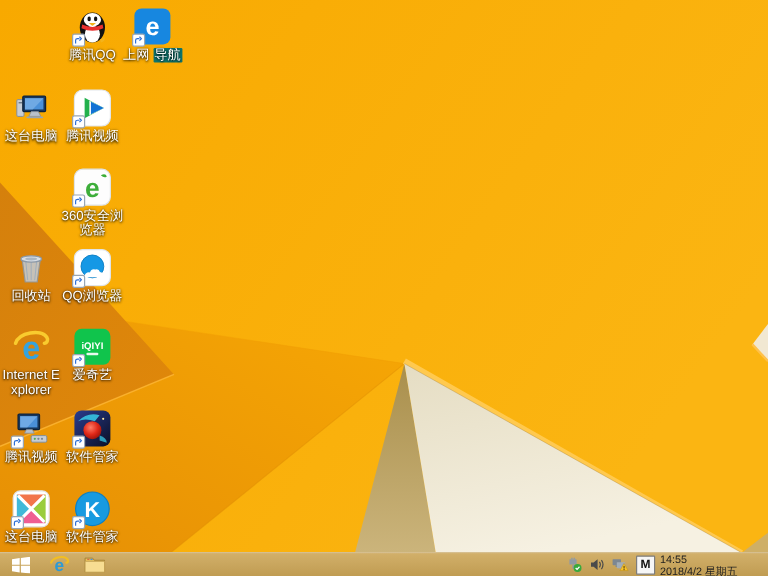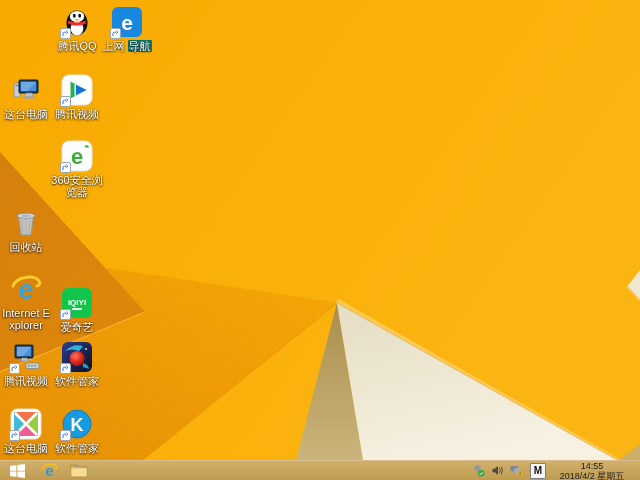--- a/index.html
+++ b/index.html
@@ -18,21 +18,21 @@
   #taskbar{position:absolute;left:0;top:460px;width:640px;height:20px;
     background:linear-gradient(#d2b06a,#c09c52);border-top:1px solid rgba(255,255,255,.35);
     box-sizing:border-box;display:flex;align-items:center;}
   .tbtn{height:20px;display:flex;align-items:center;justify-content:center;}
   #start{width:34px;}
   .tapp{width:30px;}
   #tray{margin-left:auto;display:flex;align-items:center;height:20px;}
   .tico{width:15px;height:15px;display:flex;align-items:center;justify-content:center;margin:0 2px;}
   #ime{width:14px;height:14px;background:#f6f6f6;border:1px solid #7d7d7d;border-radius:1px;
     font-size:10px;font-weight:bold;color:#111;line-height:13px;text-align:center;margin:0 4px;}
-  #clock{width:84px;text-align:center;font-size:9px;line-height:10px;color:#1d1d1d;padding-right:6px;}
+  #clock{width:84px;font-size:9px;line-height:10px;color:#1d1d1d;padding-right:6px;}
 </style>
 </head>
 <body>
 
 <div id="screen">
   <div id="desktop">
 
     <svg id="wall" width="640" height="460" viewBox="0 0 640 460">
       <defs>
         <linearGradient id="gB" x1="0" y1="0" x2="1" y2="0.5">
@@ -163,32 +163,48 @@
         <svg width="32" height="32" viewBox="0 0 32 32">
           <path d="M8.5 9.5L11 28h10l2.5-18.5z" fill="#c3ccd6" opacity="0.85" stroke="#8c99a7" stroke-width="1"></path>
           <path d="M11.5 11l1.6 15.5M16 11v15.5M20.5 11l-1.6 15.5" stroke="#9fadbb" stroke-width="0.8" fill="none"></path>
           <ellipse cx="16" cy="8.8" rx="8.6" ry="2.6" fill="#d7dee6" stroke="#8c99a7" stroke-width="1"></ellipse>
           <ellipse cx="16" cy="8.8" rx="5" ry="1.3" fill="#aab6c2"></ellipse>
         </svg>
       </div>
       <div class="lbl">回收站</div>
     </div>
 
+    <div class="cell" style="left:51px;top:207px">
+      <div class="ic">
+        <svg width="32" height="32" viewBox="0 0 32 32">
+          <rect x="1" y="1" width="30" height="30" rx="7" fill="#fff" stroke="#e0e4e8" stroke-width="1"></rect>
+          <circle cx="16" cy="15" r="9.5" fill="#1598e5"></circle>
+          <circle cx="16" cy="15" r="9.5" fill="none" stroke="#0f7fc4" stroke-width="0.8"></circle>
+          <path d="M9 24q1-4.5 5-4 1-3.5 4.5-2.5 3-0.8 3.8 2.2 3.2 0.3 2.7 4.3z" fill="#fff"></path>
+        </svg>
+        <span class="sc">
+          <svg width="9" height="9" viewBox="0 0 9 9">
+              <path d="M2 7.2V4.6q0-1.4 1.6-1.4h1.6M5.2 1.6l1.6 1.6-1.6 1.6" stroke="#2e6fd6" stroke-width="1" fill="none"></path>
+            </svg>
+        </span>
+      </div>
+      <div class="lbl">QQ浏览器</div>
+    </div>
 
     <div class="cell" style="left:0px;top:273px">
       <div class="ic">
         <svg width="32" height="32" viewBox="0 0 32 32">
           <text x="16" y="26" font-size="27" font-weight="bold" fill="#35a3dd" text-anchor="middle" font-family="Liberation Sans,sans-serif">e</text>
           <path d="M3 13C6 4 24 1 29 8c1.6 2.4 0 5-2 5" fill="none" stroke="#f9cb2e" stroke-width="3" stroke-linecap="round"></path>
         </svg>
       </div>
       <div class="lbl">Internet Explorer</div>
     </div>
 
-    <div class="cell" style="left:51px;top:287px">
+    <div class="cell" style="left:51px;top:273px">
       <div class="ic">
         <svg width="32" height="32" viewBox="0 0 32 32">
           <rect x="1" y="1" width="30" height="30" rx="6" fill="#10c44c"></rect>
           <text x="16" y="18" font-size="8" font-weight="bold" fill="#fff" text-anchor="middle" font-family="Liberation Sans,sans-serif">iQIYI</text>
           <rect x="11" y="21" width="10" height="2" rx="1" fill="#fff" opacity="0.9"></rect>
         </svg>
         <span class="sc">
           <svg width="9" height="9" viewBox="0 0 9 9">
               <path d="M2 7.2V4.6q0-1.4 1.6-1.4h1.6M5.2 1.6l1.6 1.6-1.6 1.6" stroke="#2e6fd6" stroke-width="1" fill="none"></path>
             </svg>

